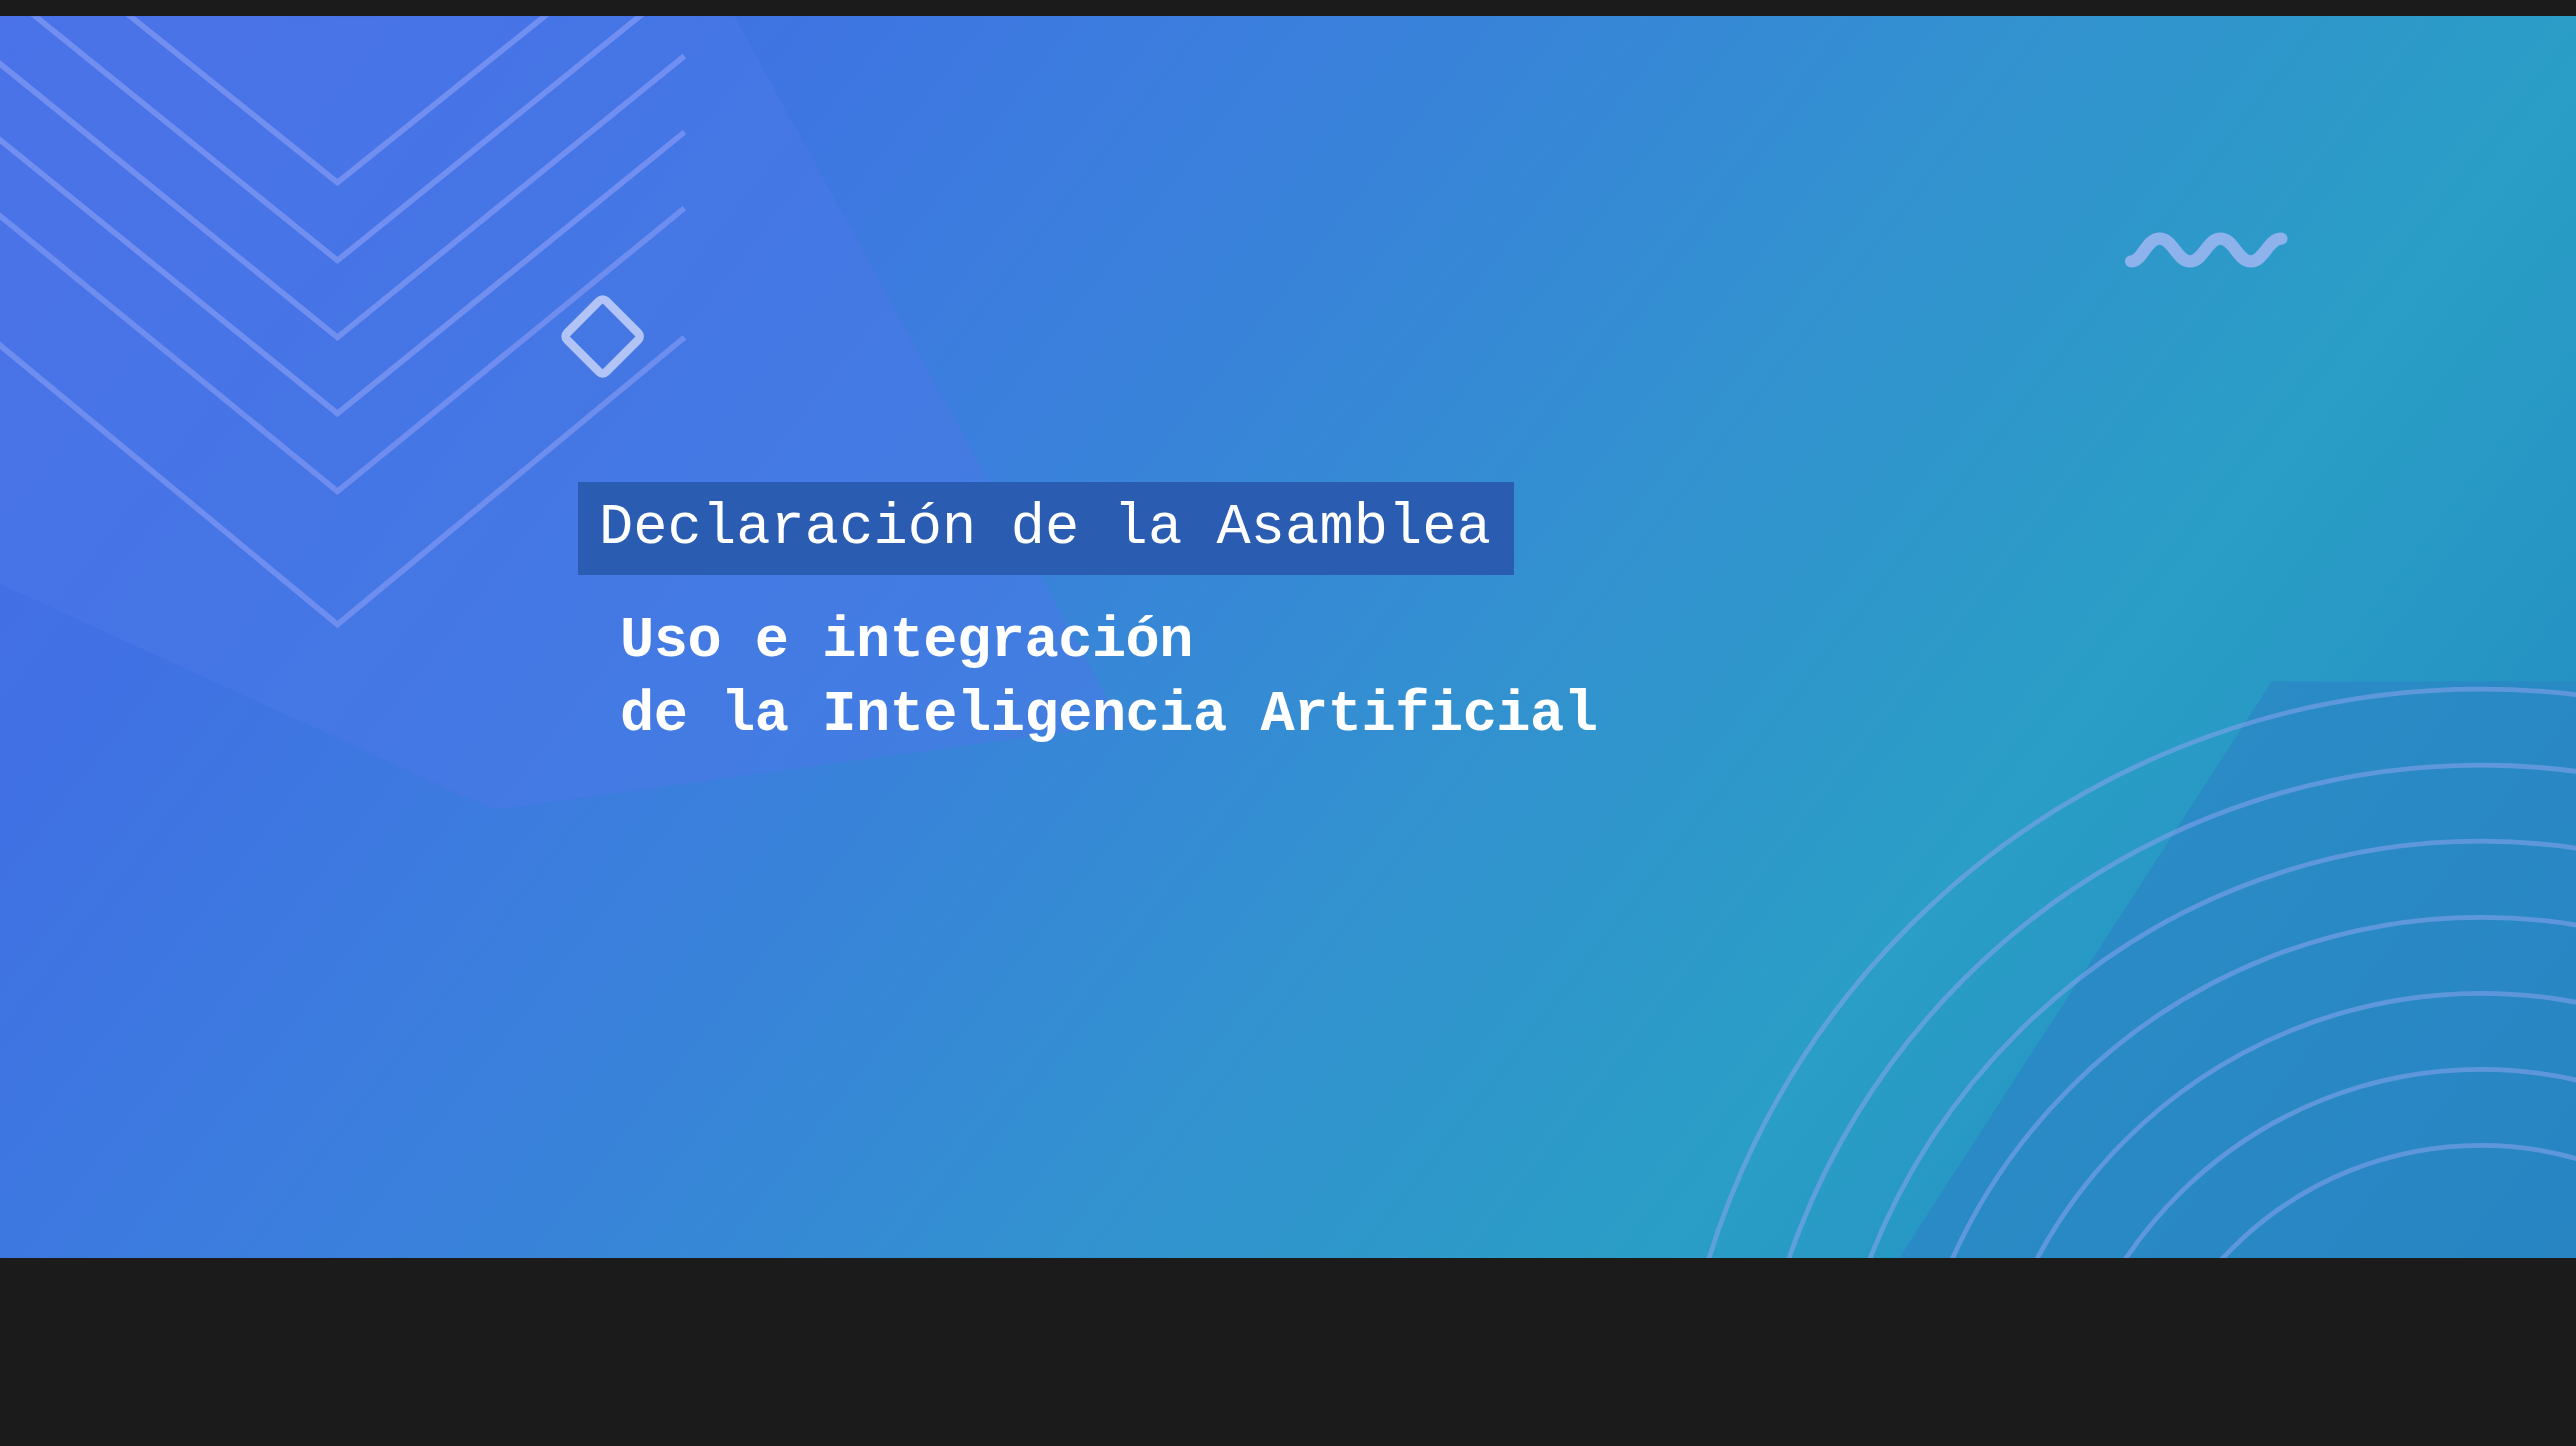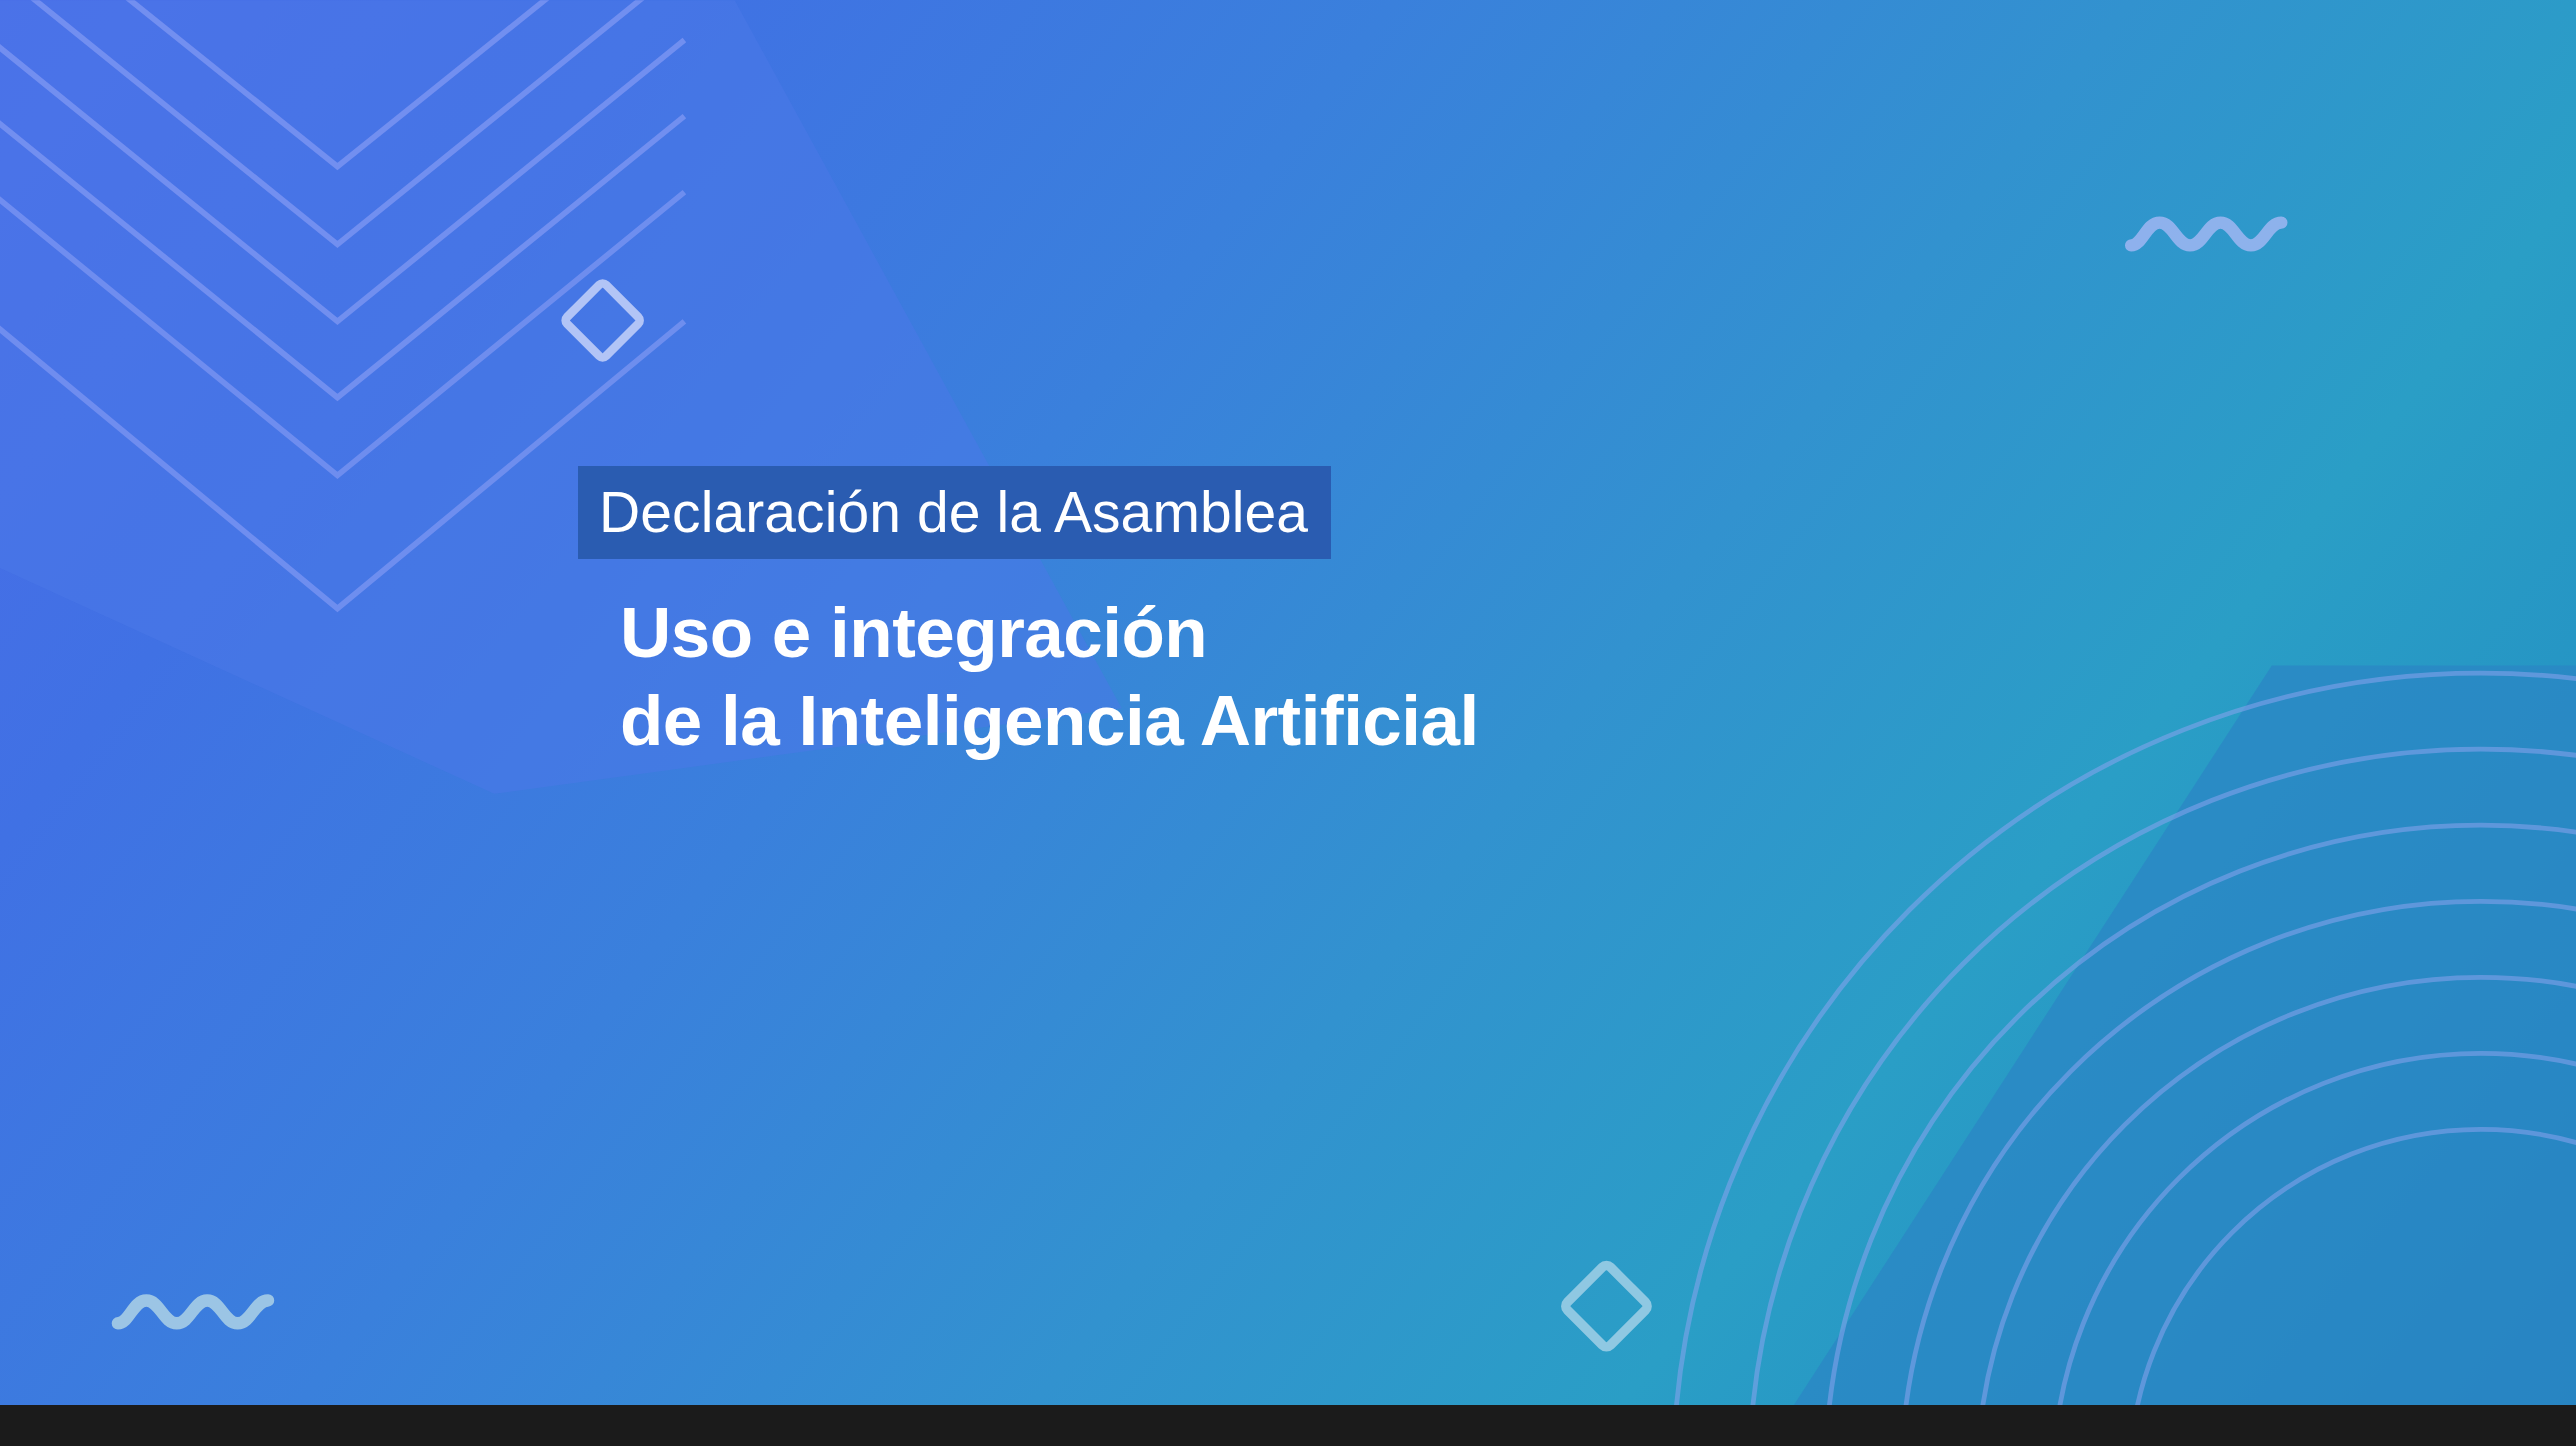--- a/index.html
+++ b/index.html
@@ -3,31 +3,32 @@
 <meta charset="utf-8">
 <style>
   html, body {
     margin: 0;
     padding: 0;
     background: #1b1b1b;
   }
   #slide {
     position: relative;
     width: 2576px;
-    height: 1405px;
+    height: 1242px;
     overflow: hidden;
-    font-family: Liberation Sans, sans-serif;
+    font-family: Liberation Mono, monospace;
     background: linear-gradient(128deg,
         #4c6ce9 0%,
         #4071e4 18%,
         #3a80dc 38%,
         #3292cf 58%,
         #2a9ec6 74%,
         #2594c4 86%,
         #2081bd 100%);
+    margin-top: 16px;
   }
 
   
   .deco-layer {
     position: absolute;
     inset: 0;
     width: 2576px;
     height: 1447px;
     pointer-events: none;
   }
@@ -50,21 +51,21 @@
     padding: 18px 23px 18px 21px;
     margin-bottom: 7.6px;
     white-space: nowrap;
   }
   .eyebrow-line.second {
     margin-bottom: 0;
   }
   .headline {
     margin-top: 38px;
     color: #ffffff;
-    font-size: 71px;
+    font-size: 57px;
     font-weight: bold;
     line-height: 1.0;
     letter-spacing: -0.5px;
     white-space: nowrap;
     padding-left: 42px;
   }
   .headline .l2 {
     display: block;
     margin-top: 17px;
   }

